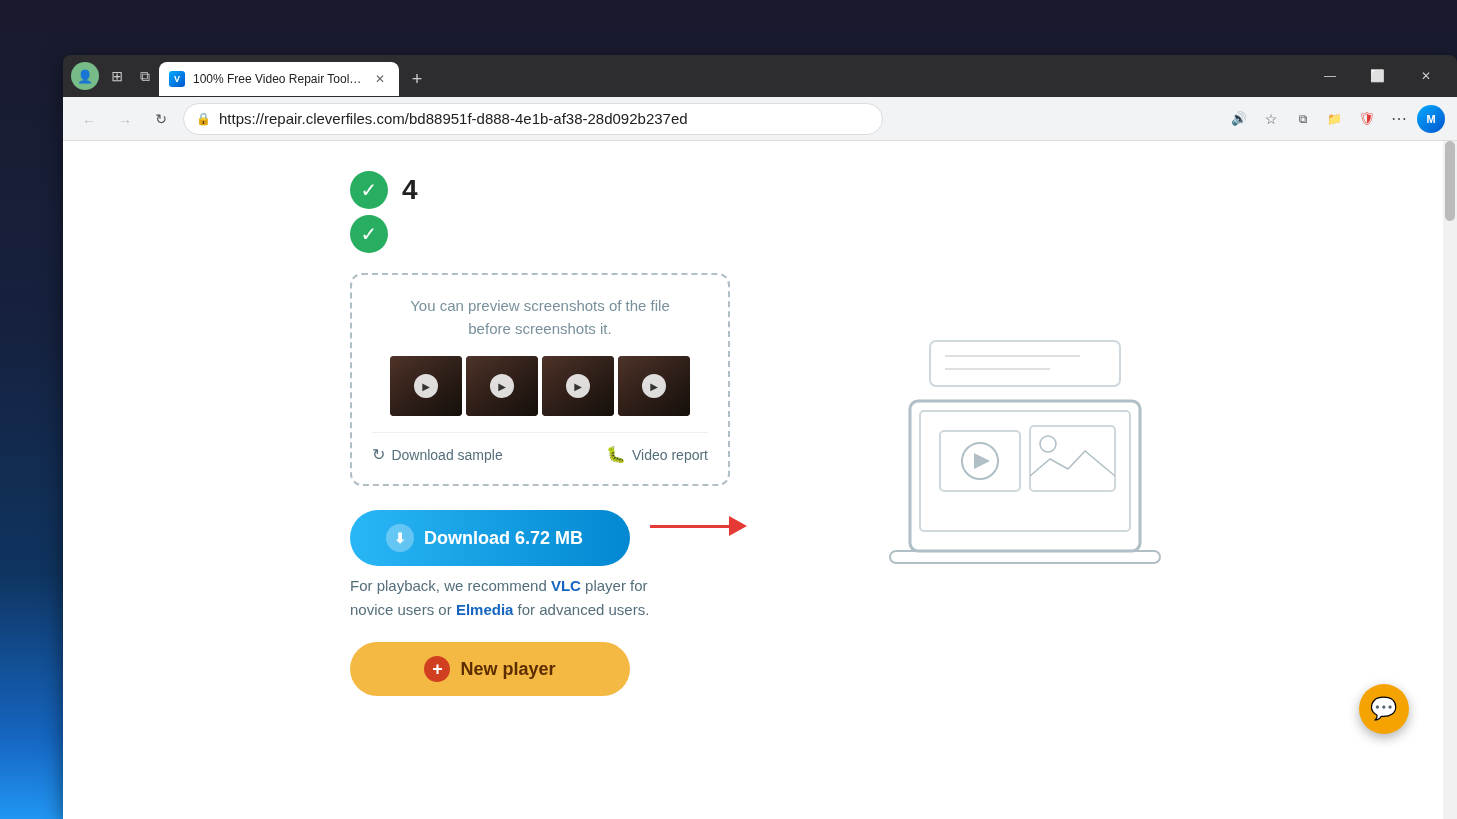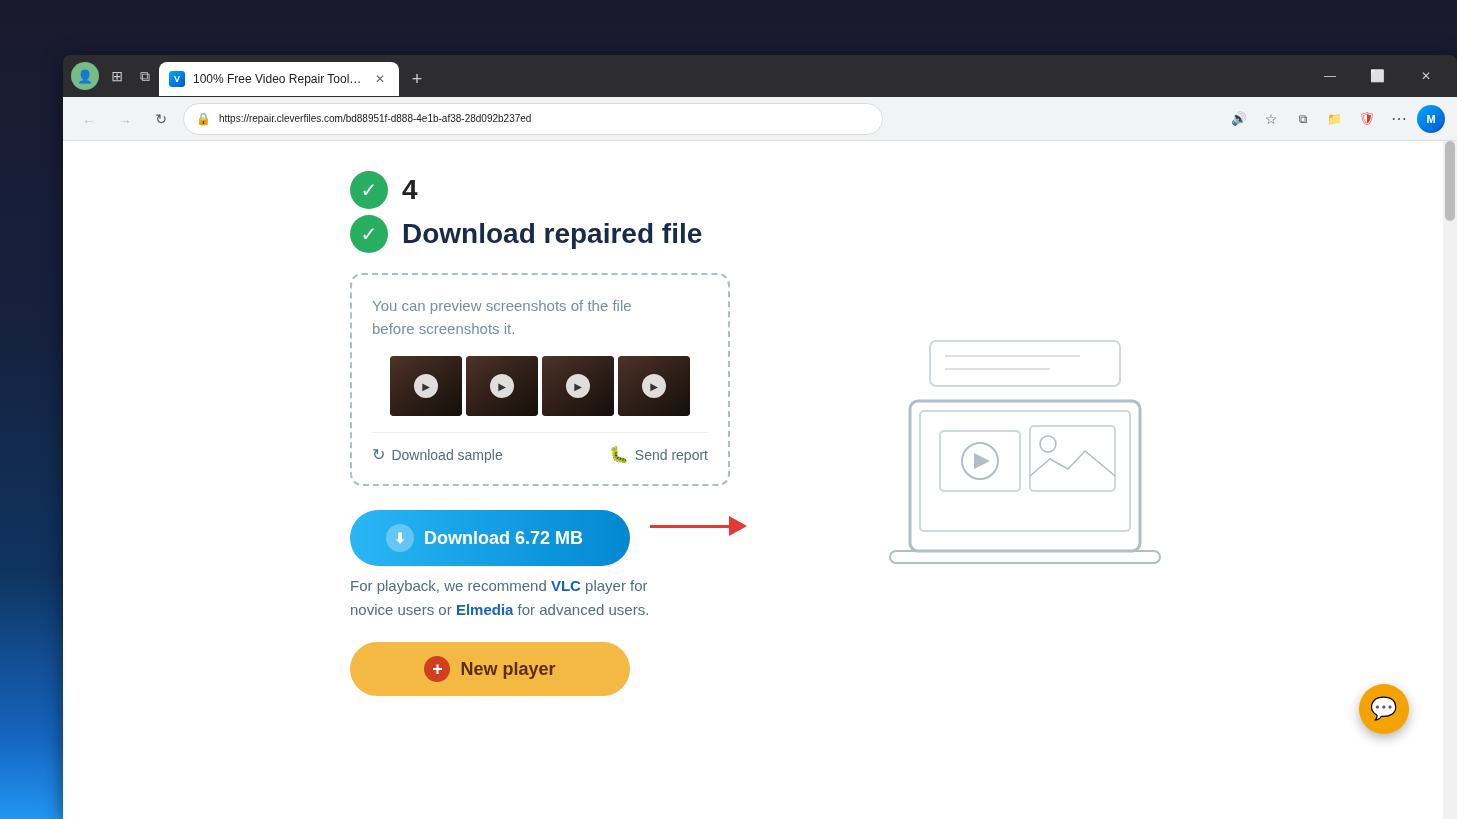--- a/index.html
+++ b/index.html
@@ -160,21 +160,21 @@
       gap: 8px;
       max-width: 700px;
     }
 
     .lock-icon {
       color: #5f6368;
       font-size: 12px;
     }
 
     .url-text {
-      font-size: 10px;
+      font-size: 15px;
       color: #202124;
       flex: 1;
     }
 
     .toolbar-actions {
       display: flex;
       align-items: center;
       gap: 4px;
       margin-left: auto;
     }
@@ -256,21 +256,21 @@
     
     .preview-box {
       border: 2px dashed #b0bec5;
       border-radius: 12px;
       padding: 20px;
       width: 380px;
       background: #fff;
     }
 
     .preview-text {
-      text-align: left;
+      text-align: center;
       color: #78909c;
       font-size: 15px;
       line-height: 1.5;
       margin-bottom: 16px;
     }
 
     .thumbnails {
       display: flex;
       gap: 4px;
       justify-content: center;
@@ -552,21 +552,20 @@
         <div class="check-circle">
           <span>✓</span>
         </div>
         <span class="step-number">4</span>
       </div>
 
       <div class="step-header">
         <div class="check-circle">
           <span>✓</span>
         </div>
-        <h2 class="step-title">Download repaired file</h2>
       </div>
 
       <div class="main-content-area">
         <div class="left-content">
 
           <div class="preview-box">
             <p class="preview-text">
               <span>You can preview screenshots of the file</span><br>
               <span>before screenshots it.</span>
             </p>
@@ -586,21 +585,21 @@
               </div>
             </div>
 
             <div class="preview-actions">
               <button class="preview-action-btn">
                 <span class="action-icon">↻</span>
                 <span>Download sample</span>
               </button>
               <button class="preview-action-btn">
                 <span class="action-icon">🐛</span>
-                <span>Send report</span>
+                <span>Video report</span>
               </button>
             </div>
           </div>
 
           <div style="display:flex;align-items:center;gap:20px;position:relative;">
             <button class="download-btn">
               <div class="download-icon">⬇</div>
               <span>Download 6.72 MB</span>
             </button>
 

